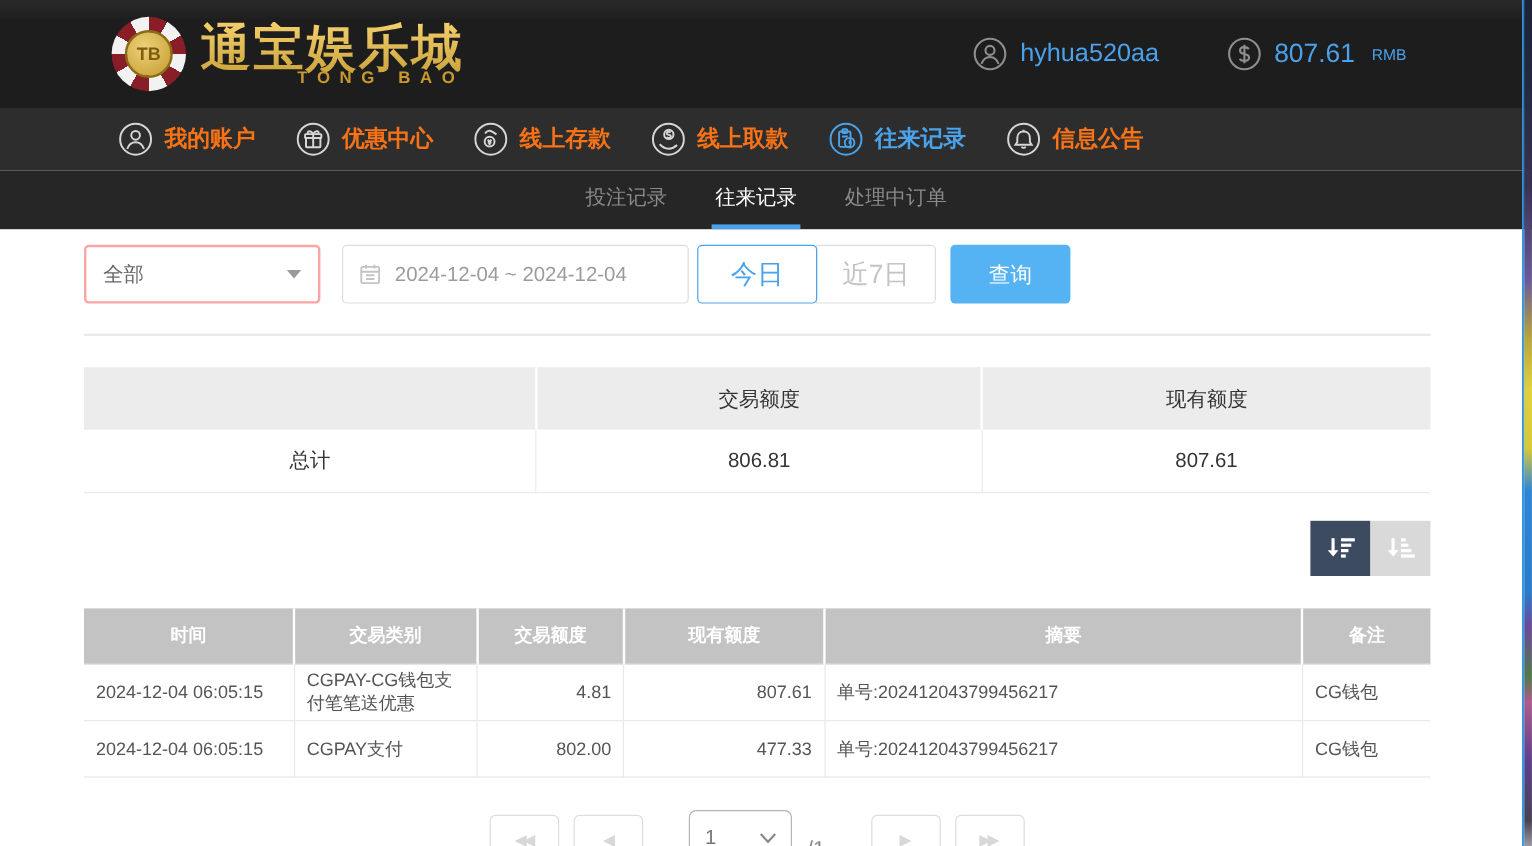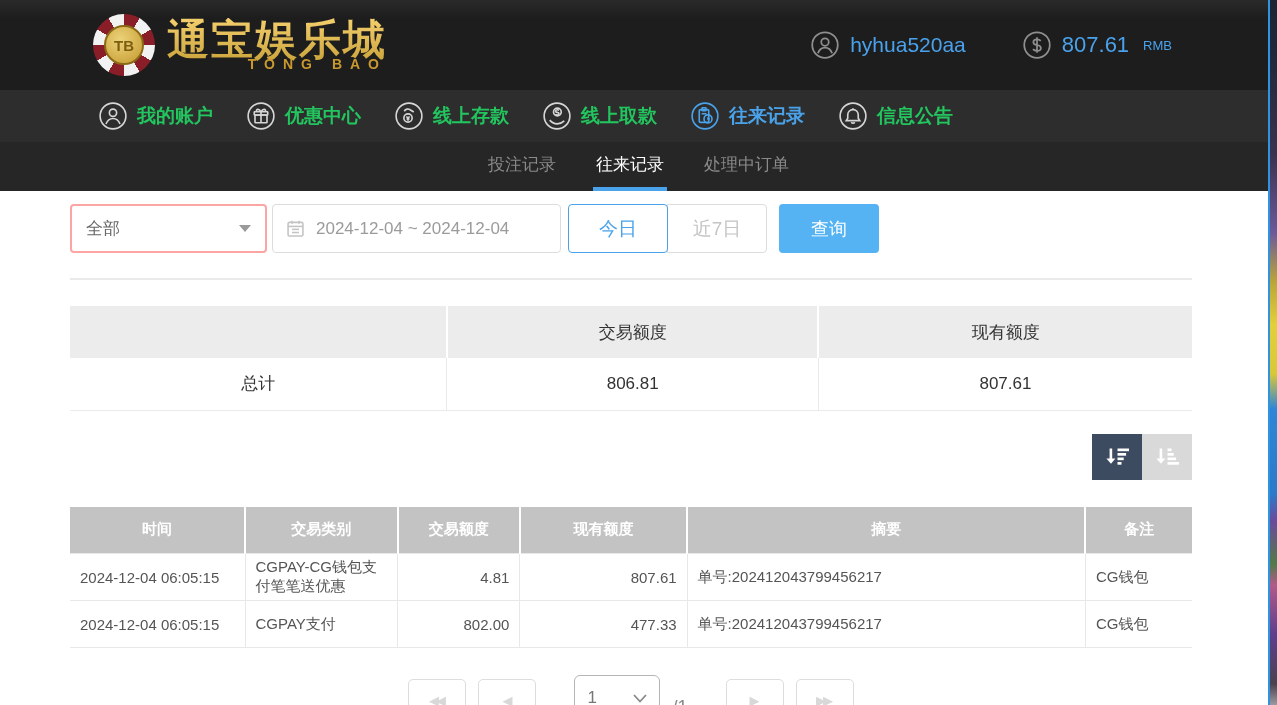--- a/index.html
+++ b/index.html
@@ -28,21 +28,21 @@
     align-items:center; gap:56px; }
   .hr-item { display:flex; align-items:center; gap:10px; }
   .hr-icon { color:#8f8f8f; display:flex; }
   .hr-name { color:#4aa2ec; font-size:21px; }
   .hr-balance { color:#4aa2ec; font-size:22px; }
   .hr-cur { color:#4aa2ec; font-size:13px; margin-left:4px; }
 
   
   .nav { height:52px; background:#2d2d2d; display:flex; align-items:center;
     padding-left:98px; gap:33px; }
-  .nav-item { display:flex; align-items:center; gap:9px; color:#22c55e;
+  .nav-item { display:flex; align-items:center; gap:9px; color:#f97316;
     font-size:19px; font-weight:bold; cursor:pointer; }
   .nav-item .nicon { color:#d6d6d6; display:flex; }
   .nav-item.active { color:#4aa3ea; }
   .nav-item.active .nicon { color:#4aa3ea; }
 
   
   .tabbar { height:49px; background:#262626; display:flex;
     justify-content:center; gap:34px; }
   .tab { display:flex; align-items:center; font-size:17px; color:#8a8a8a;
     border-bottom:4px solid transparent; padding:0 3px; cursor:pointer; }
@@ -50,27 +50,27 @@
 
   
   .content { margin:0 70px; width:1122px; }
 
   .filter-row { margin-top:13px; display:flex; align-items:center; height:49px; }
   .select-box { width:197px; height:49px; border:2px solid #fca5a5; border-radius:4px;
     display:flex; align-items:center; justify-content:space-between;
     padding:0 14px; color:#666; font-size:17px; cursor:pointer; }
   .caret-down { width:0; height:0; border-left:6px solid transparent;
     border-right:6px solid transparent; border-top:7px solid #9a9a9a; }
-  .date-box { margin-left:5px; width:289px; height:49px; border:1px solid #ddd;
+  .date-box { margin-left:18px; width:289px; height:49px; border:1px solid #ddd;
     border-radius:4px; display:flex; align-items:center; gap:10px; padding:0 12px;
     color:#9b9b9b; font-size:17px; cursor:pointer; }
   .date-box .cal { color:#c4c4c4; display:flex; }
   .quick-group { margin-left:7px; display:flex; }
   .qbtn { width:100px; height:49px; background:#fff; border:1px solid #ddd;
-    color:#c4c4c4; font-size:19px; display:flex; align-items:center;
+    color:#c4c4c4; font-size:22px; display:flex; align-items:center;
     justify-content:center; cursor:pointer; margin-left:-1px; }
   .qbtn:first-child { border-radius:4px 0 0 4px; margin-left:0; }
   .qbtn:last-child { border-radius:0 4px 4px 0; }
   .qbtn.active { border-color:#4aa3ea; color:#4aa3ea; position:relative; z-index:2;
     border-radius:4px; }
   .search-btn { margin-left:12px; width:100px; height:49px; background:#55b3f3;
     color:#fff; font-size:18px; border:none; border-radius:4px; cursor:pointer;text-align:center; }
 
   .divider { margin-top:25px; border-top:2px solid #eaeaea; }
 

